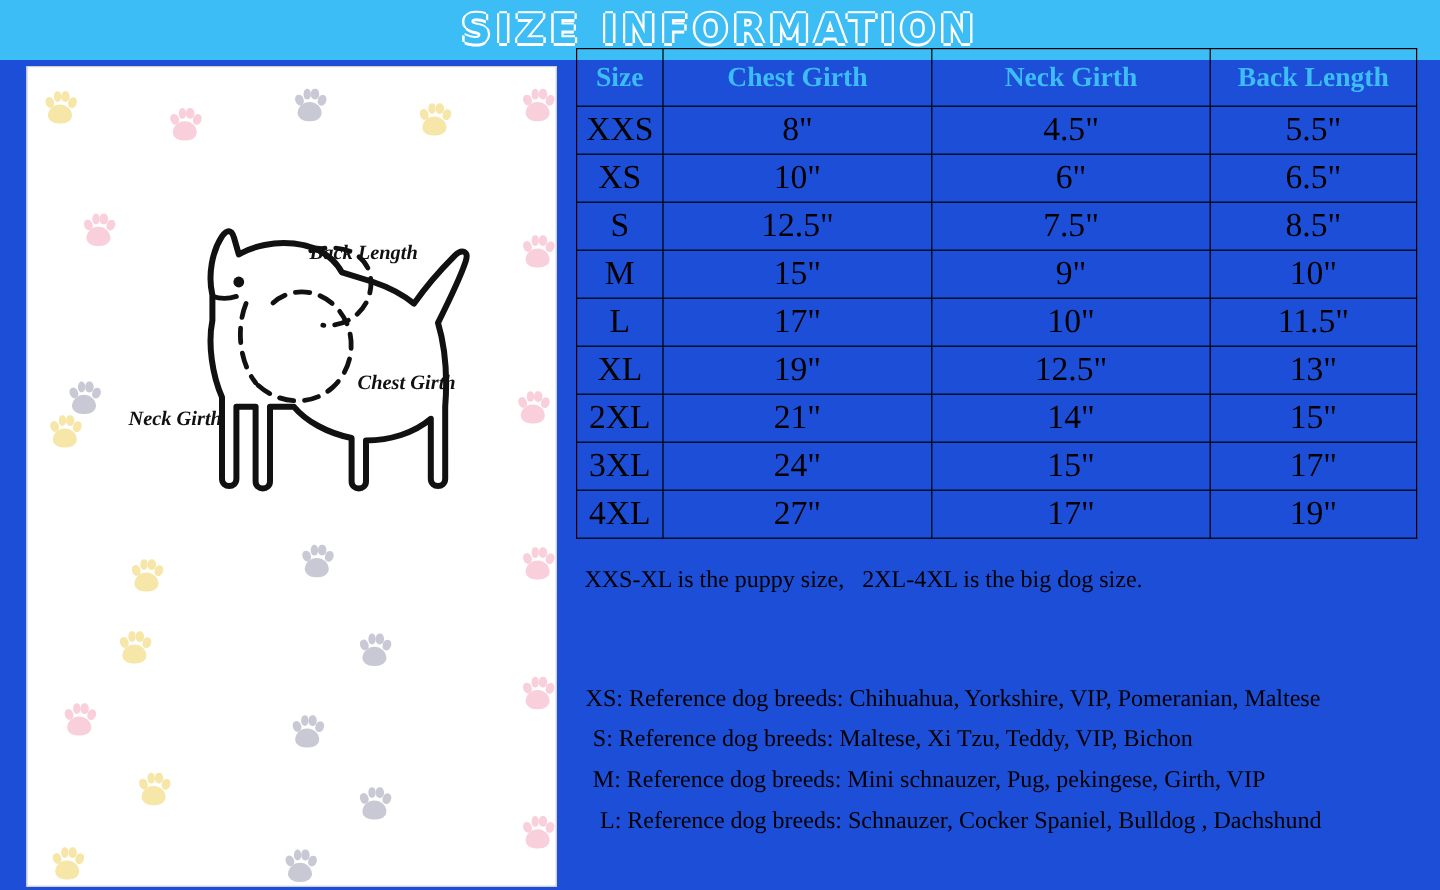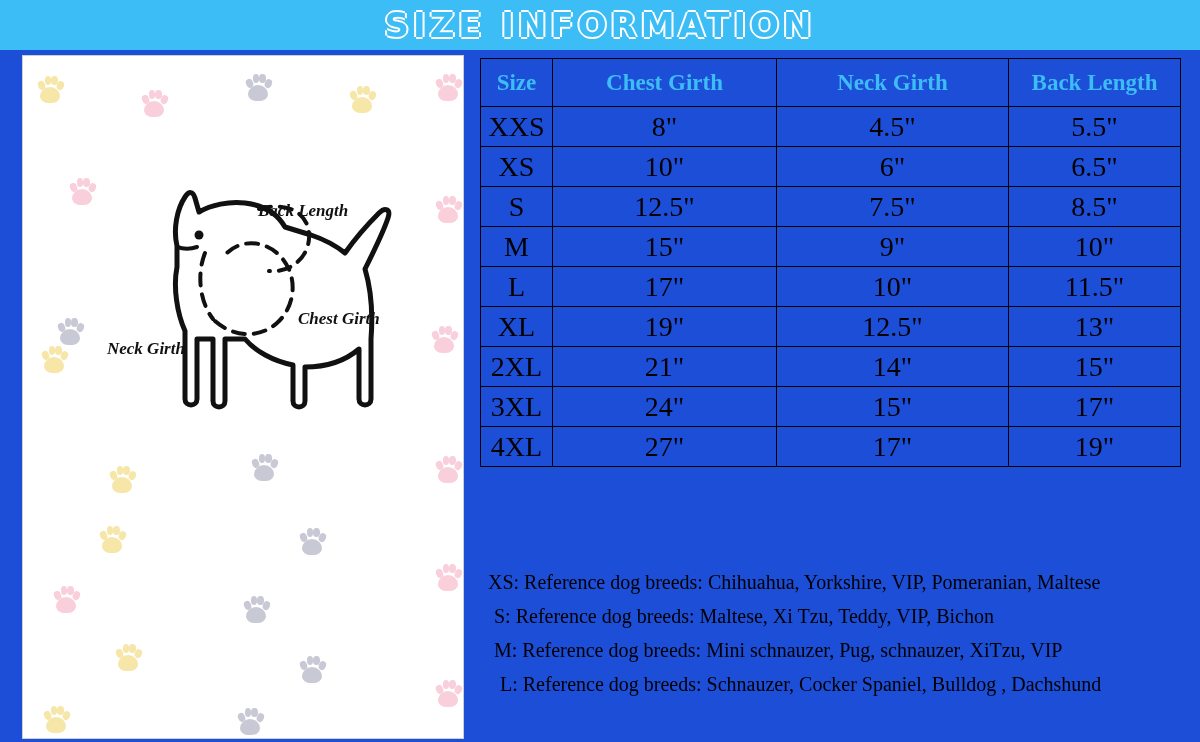--- a/index.html
+++ b/index.html
@@ -111,21 +111,21 @@
     white-space: nowrap;
   }
   .label-back { left: 185px; top: 40px; }
   .label-chest { left: 225px; top: 148px; }
   .label-neck { left: 34px; top: 178px; }
 
   
   .table-wrap {
     position: absolute;
     left: 480px;
-    top: 58px;
+    top: 40px;
     width: 700px;
   }
   table.size-table {
     border-collapse: collapse;
     width: 700px;
     table-layout: fixed;
   }
   table.size-table th,
   table.size-table td {
     border: 1px solid #000000;
@@ -477,21 +477,22 @@
         <tr>
           <td>4XL</td>
           <td>27"</td>
           <td>17"</td>
           <td>19"</td>
         </tr>
       </tbody>
     </table>
   </div>
 
+  <div class="note-line">XXS-XL is the puppy size,   2XL-4XL is the big dog size.</div>
 
   <div class="breed-list">
     <div class="breed-line i1">XS: Reference dog breeds: Chihuahua, Yorkshire, VIP, Pomeranian, Maltese</div>
     <div class="breed-line i2">S: Reference dog breeds: Maltese, Xi Tzu, Teddy, VIP, Bichon</div>
-    <div class="breed-line i3">M: Reference dog breeds: Mini schnauzer, Pug, schnauzer, XiTzu, VIP</div>
+    <div class="breed-line i3">M: Reference dog breeds: Mini schnauzer, Pug, pekingese, Girth, VIP</div>
     <div class="breed-line i4">L: Reference dog breeds: Schnauzer, Cocker Spaniel,  Bulldog , Dachshund</div>
   </div>
 
 </div>
 
 </body></html>

